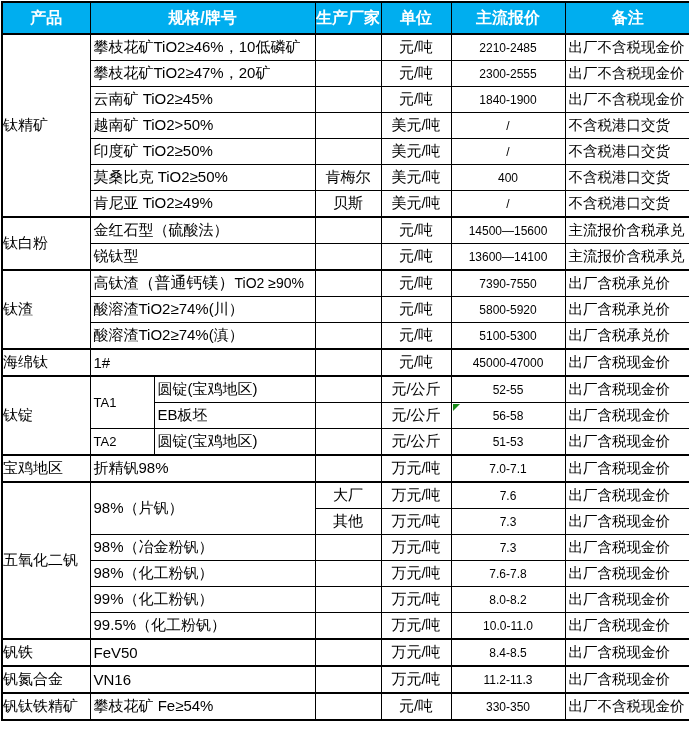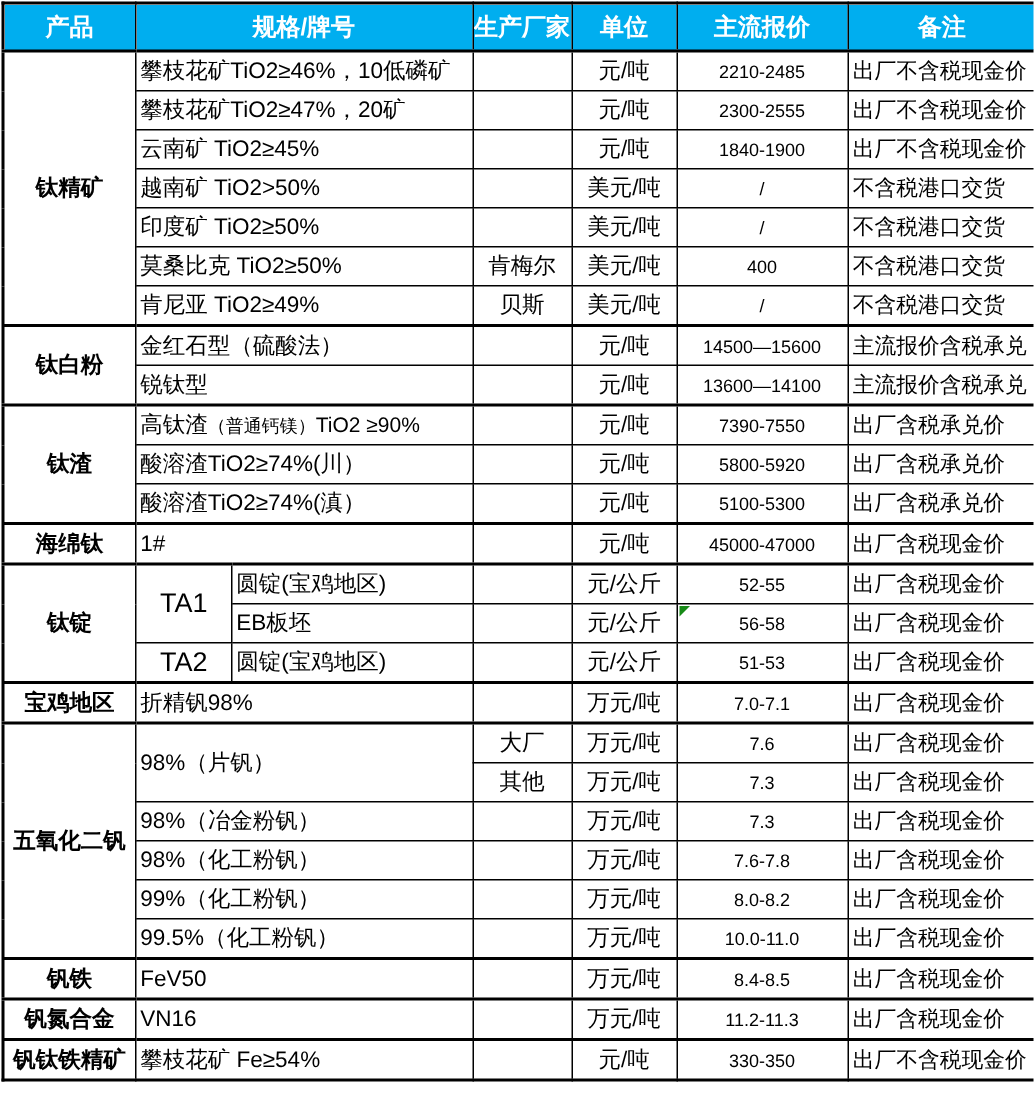--- a/index.html
+++ b/index.html
@@ -32,28 +32,28 @@
   }
   thead th{
     background:var(--header-bg);
     color:var(--header-text);
     font-weight:bold;
     font-size:16px;
     height:30px;
     text-align:center;
   }
   tr.grp>td{border-top:2px solid var(--border);}
-  .prod{font-weight:bold;text-align:center;}
+  .prod{font-weight:normal;}
   .spec{text-align:left;padding:0 2px 0 3px;}
-  .grade{text-align:center;padding:0 2px 0 3px;font-size:18px;}
+  .grade{text-align:left;padding:0 2px 0 3px;font-size:13px;}
   .mk{text-align:center;margin-top:48px;}
   .un{text-align:center;}
   .pr{text-align:center;font-size:12px;position:relative;}
   .nt{text-align:left;padding:0 1px 0 3px;font-size:14.5px;}
-  .small{font-size:12px;}
+  .small{font-size:16px;}
   .mid{font-size:14px;}
   .tri{
     position:absolute;left:1px;top:1px;
     width:0;height:0;display:block;
     border-top:7px solid var(--marker);
     border-right:7px solid transparent;
   }
 </style>
 </head>
 <body>

